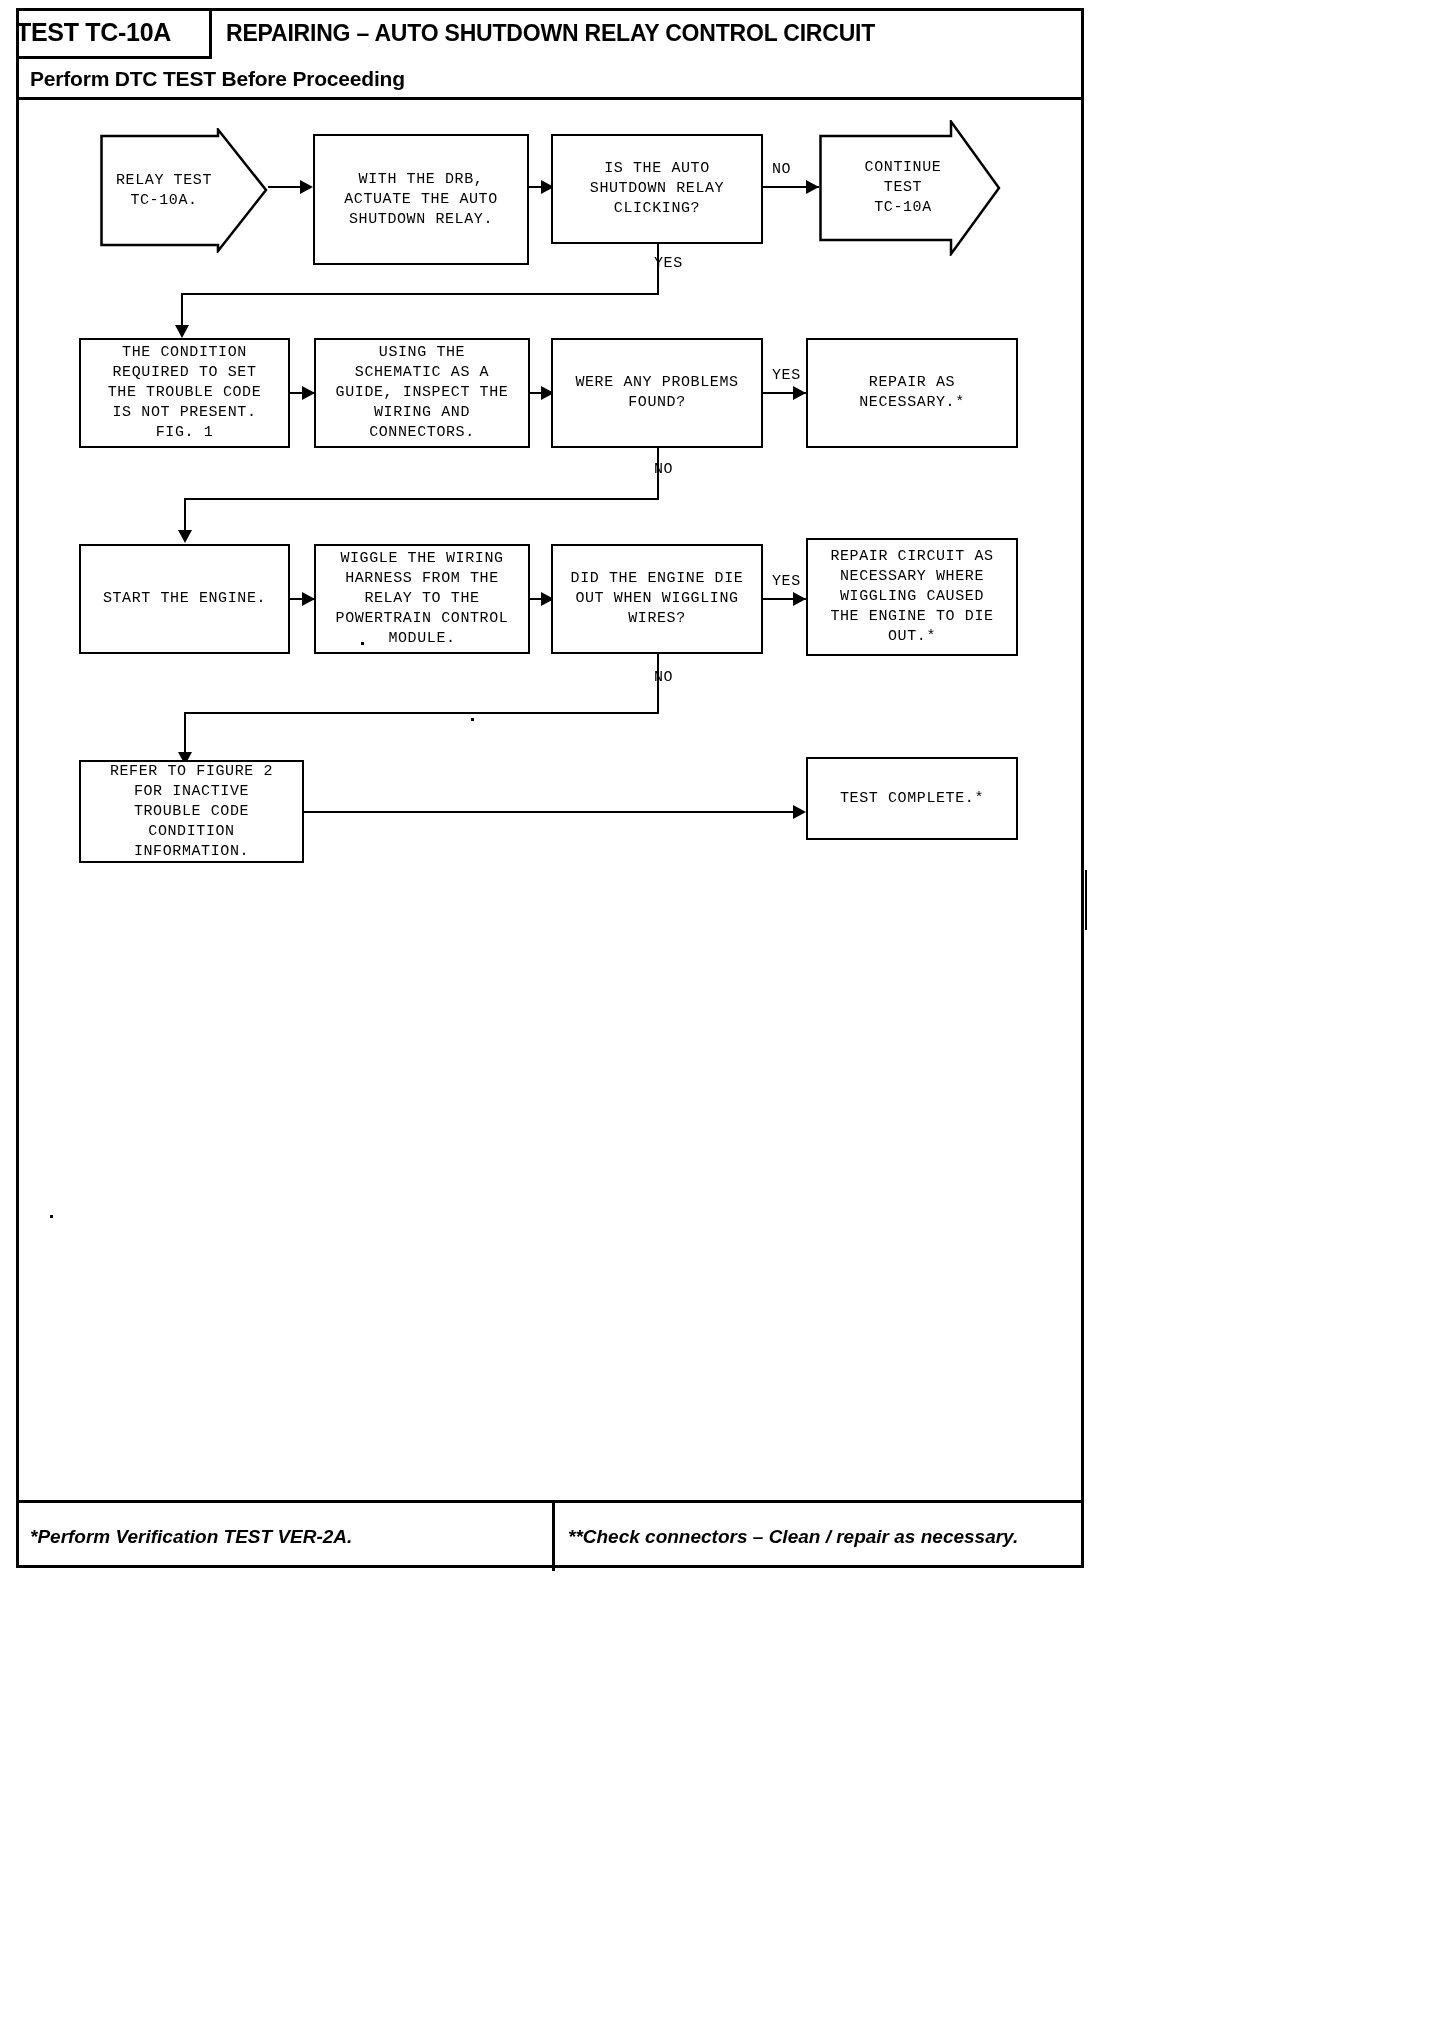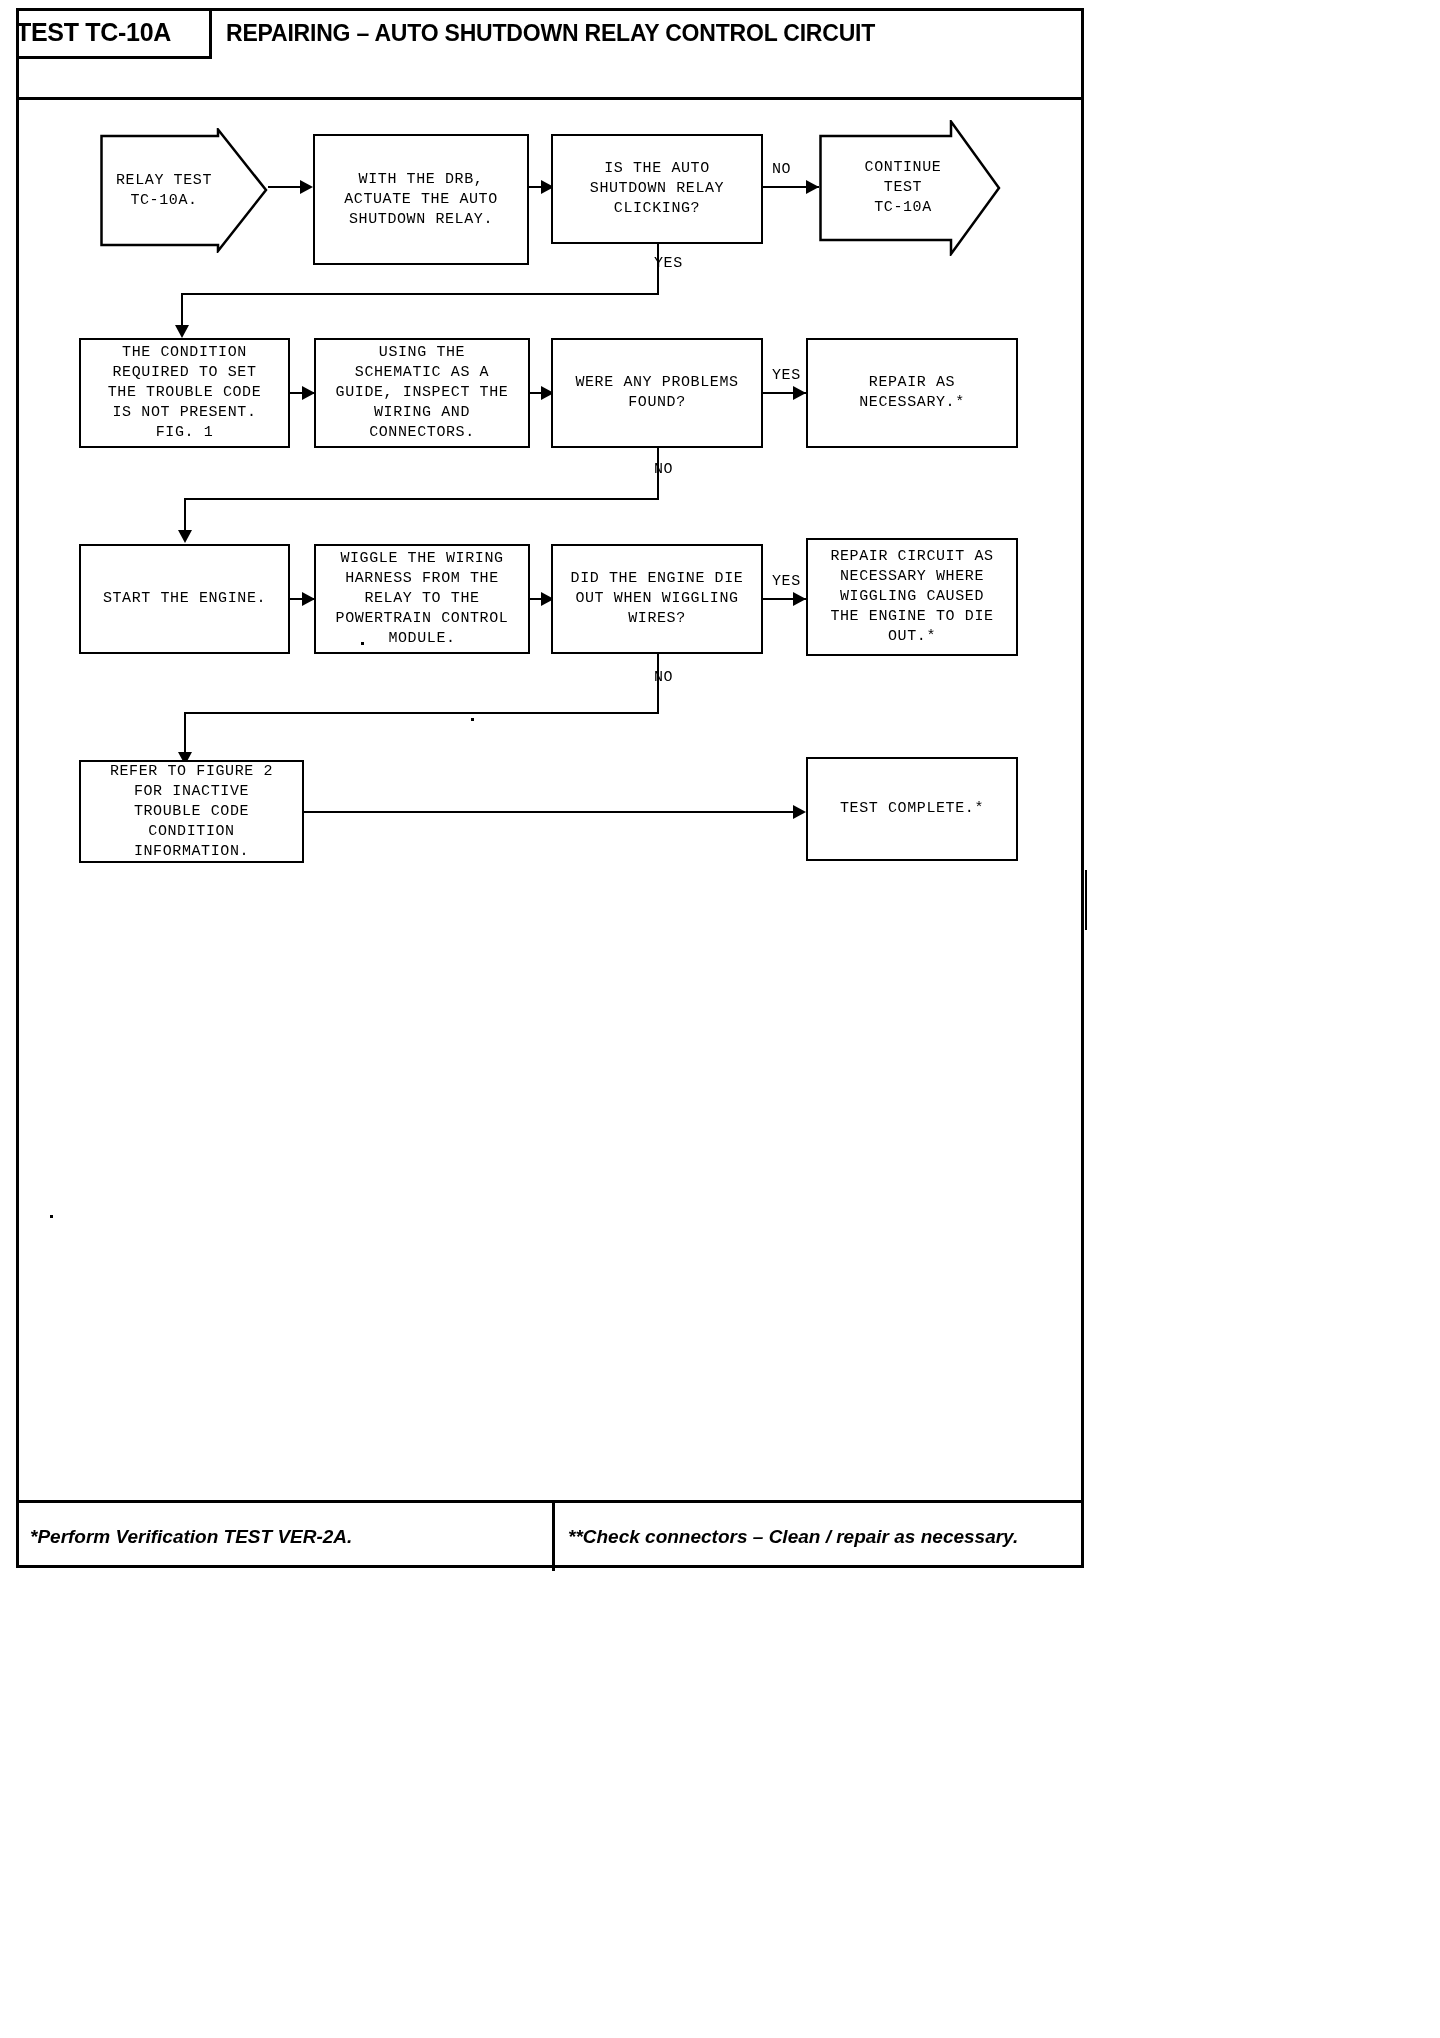--- a/index.html
+++ b/index.html
@@ -204,20 +204,21 @@
 
 <div id="page">
 
   <div class="page-frame"></div>
 
   <div class="header-band">
     <div class="test-id-box">
       <span class="test-id-text">TEST TC-10A</span>
     </div>
     <div class="header-title">REPAIRING – AUTO SHUTDOWN RELAY CONTROL CIRCUIT</div>
+    <div class="header-sub">Perform DTC TEST Before Proceeding</div>
   </div>
 
   <div class="arrow-node" style="left:100px; top:128px; width:168px; height:125px;">
     <svg viewBox="0 0 168 125" preserveAspectRatio="none">
       <polygon points="1.5,8 118,8 118,1.5 166,62 118,123 118,117 1.5,117" fill="#ffffff" stroke="#000000" stroke-width="2.5"></polygon>
     </svg>
     <span class="node-text" style="margin-right:40px;">RELAY TEST
 TC-10A.</span>
   </div>
 
@@ -345,21 +346,21 @@
     <span class="node-text">REFER TO FIGURE 2
 FOR INACTIVE
 TROUBLE CODE
 CONDITION
 INFORMATION.</span>
   </div>
 
   <div class="hline" style="left:304px; top:811px; width:498px;"></div>
   <div class="arrowhead-right" style="left:793px; top:805px;"></div>
 
-  <div class="node" style="left:806px; top:757px; width:212px; height:104px;">
+  <div class="node" style="left:806px; top:757px; width:212px; height:83px;">
     <span class="node-text">TEST COMPLETE.*</span>
   </div>
 
   <div class="speck" style="left:471px; top:718px;"></div>
   <div class="speck" style="left:361px; top:642px;"></div>
   <div class="speck" style="left:50px; top:1215px;"></div>
   <div class="speck" style="left:1085px; top:870px; width:2px; height:60px;"></div>
 
   <div class="footer-band">
     <div class="footer-left">*Perform Verification TEST VER-2A.</div>

